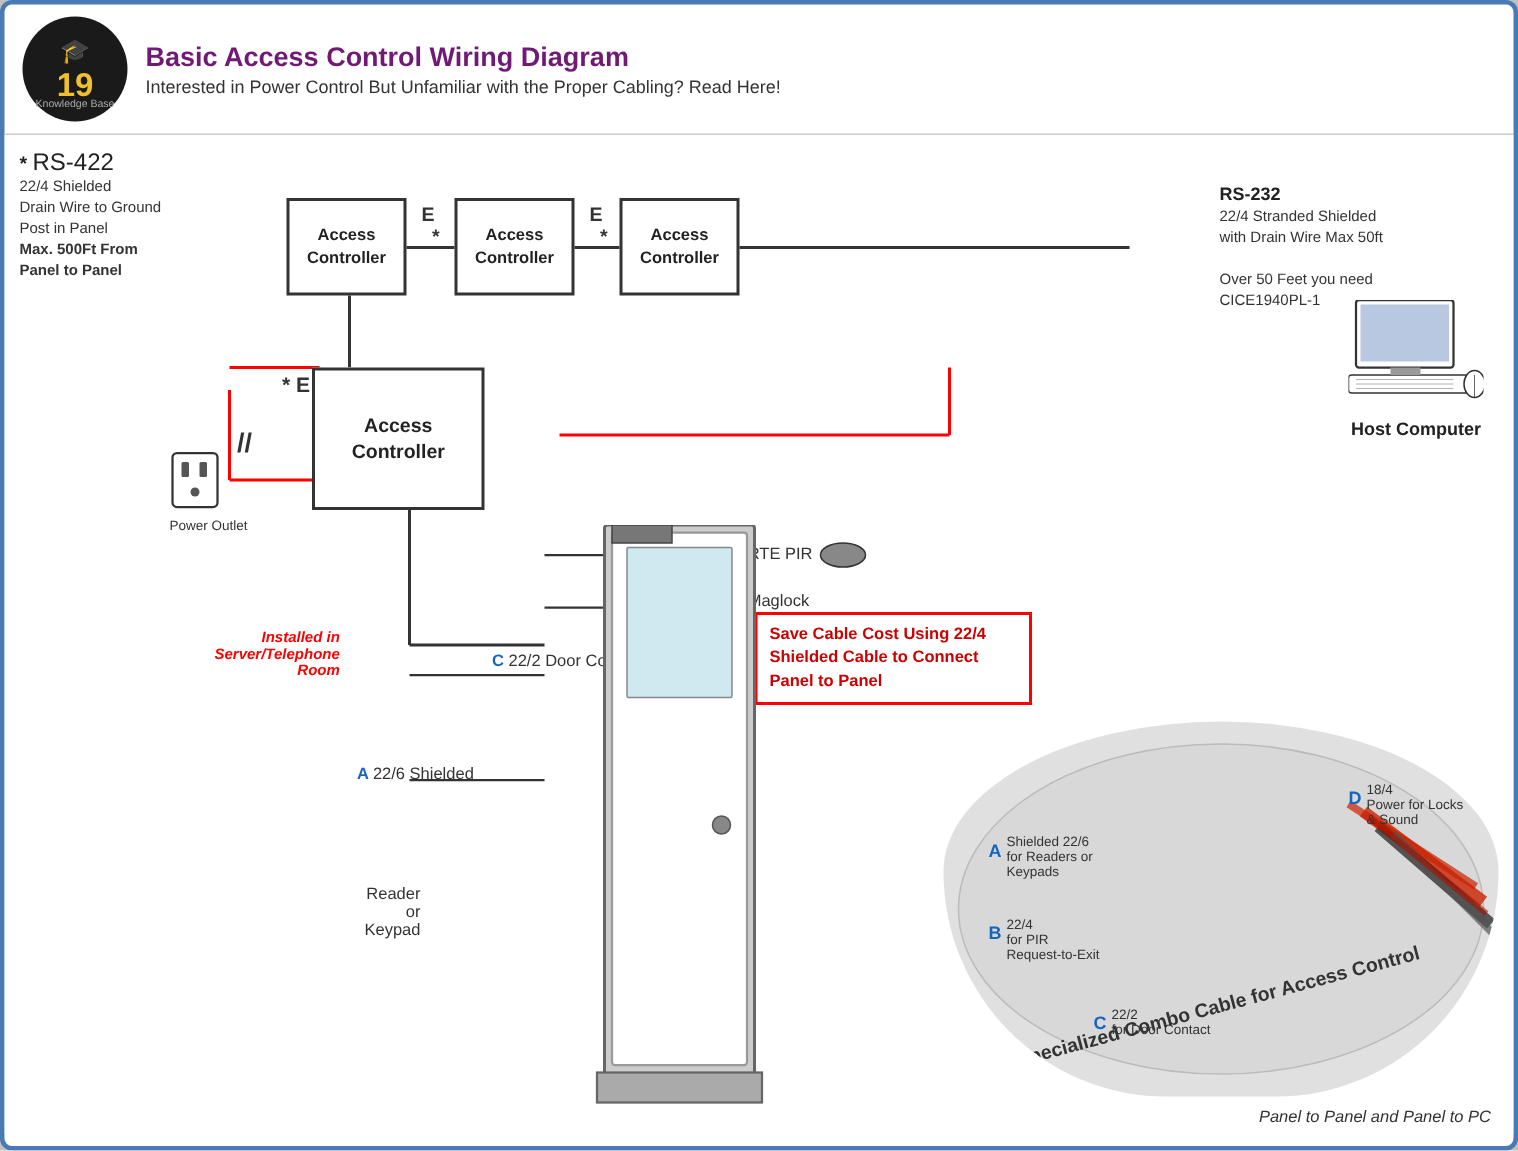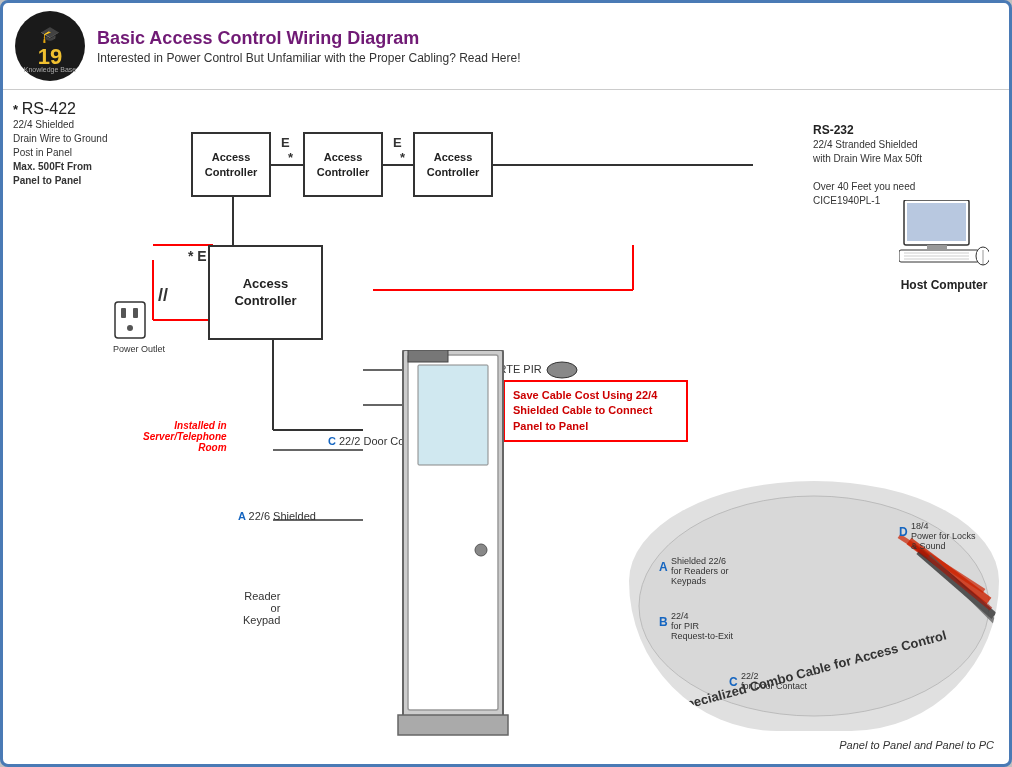--- a/index.html
+++ b/index.html
@@ -171,20 +171,21 @@
       font-weight: bold;
       color: #222;
       margin-top: 4px;
     }
     
     .red-info-box {
       position: absolute;
       border: 2px solid red;
       padding: 6px 8px;
       background: white;
+      margin-top: 28px;
     }
     
     .installed-label {
       position: absolute;
       color: red;
       font-size: 10px;
       font-style: italic;
       text-align: center;
     }
     .bottom-text {
@@ -281,21 +282,21 @@
 
     <div class="ac-box ac-box-small" style="left:410px; top:42px;">
       <span>Access<br>Controller</span>
     </div>
 
     <div class="rs232-area" style="top:10px; right:26px; left:auto;margin-top:20px;">
       <span class="rs232-title">RS-232</span>
       <div class="rs232-detail">
         <span>22/4 Stranded Shielded</span><br>
         <span>with Drain Wire Max 50ft</span><br><br>
-        <span>Over 40 Feet you need</span><br>
+        <span>Over 50 Feet you need</span><br>
         <span>CICE1940PL-1</span>
       </div>
     </div>
 
     <div class="host-computer" style="top:110px; right:20px;">
       
       <svg width="90" height="70">
 
         <rect x="5" y="0" width="65" height="45" rx="2" fill="white" stroke="#333" stroke-width="1.5"></rect>
         <rect x="8" y="3" width="59" height="38" fill="#b8c8e0"></rect>

